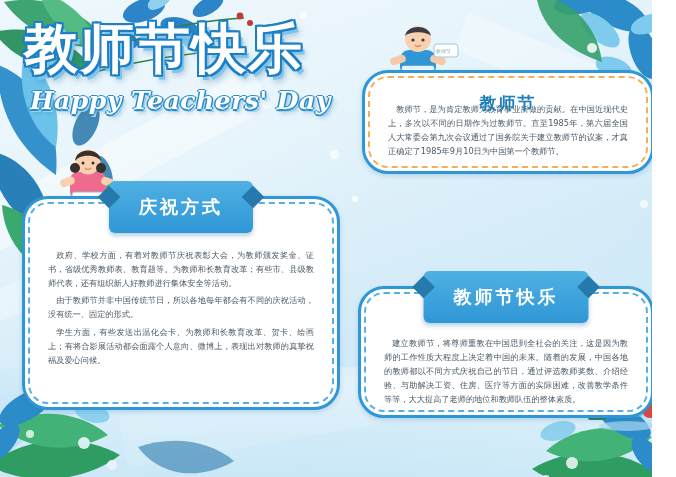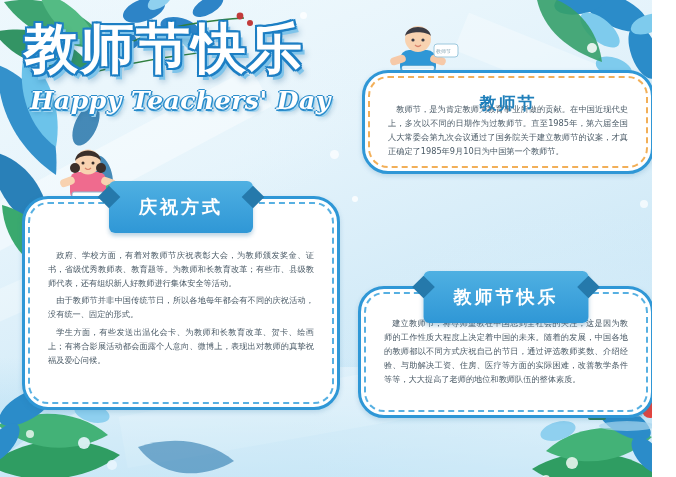--- a/index.html
+++ b/index.html
@@ -320,20 +320,20 @@
         <p>学生方面，有些发送出温化会卡、为教师和长教育改革、贺卡、绘画上；有将合影展活动都会面露个人意向、微博上，表现出对教师的真挚祝福及爱心问候。</p>
       </div>
     </div>
     <div class="banner">庆祝方式</div>
   </div>
 
   <div class="card" id="card-yingxiang">
     <div class="frame"></div>
     <div class="dots"></div>
     <div class="inner">
-      <div class="body-text" style="margin-top:12px;">
+      <div class="body-text" style="margin-top:32px;">
         <p>建立教师节，将尊师重教在中国思到全社会的关注，这是因为教师的工作性质大程度上决定着中国的未来。随着的发展，中国各地的教师都以不同方式庆祝自己的节日，通过评选教师奖数、介绍经验、与助解决工资、住房、医疗等方面的实际困难，改善教学条件等等，大大提高了老师的地位和教师队伍的整体素质。</p>
       </div>
     </div>
     <div class="banner">教师节快乐</div>
   </div>
 
 </div>
 
 </body></html>

